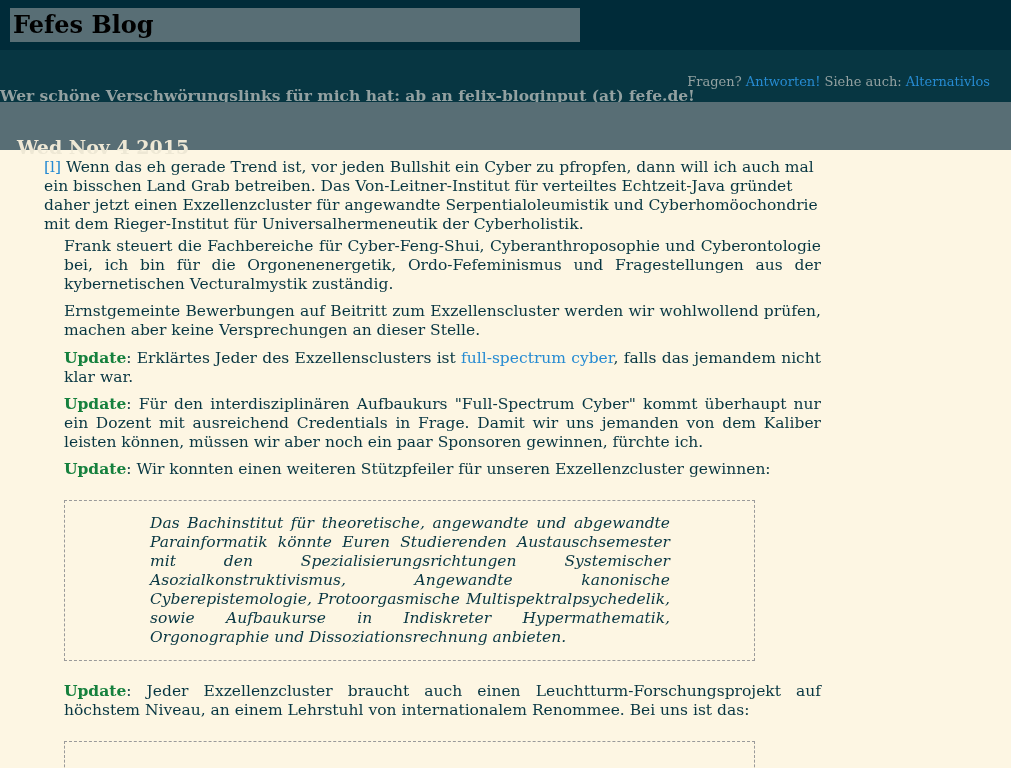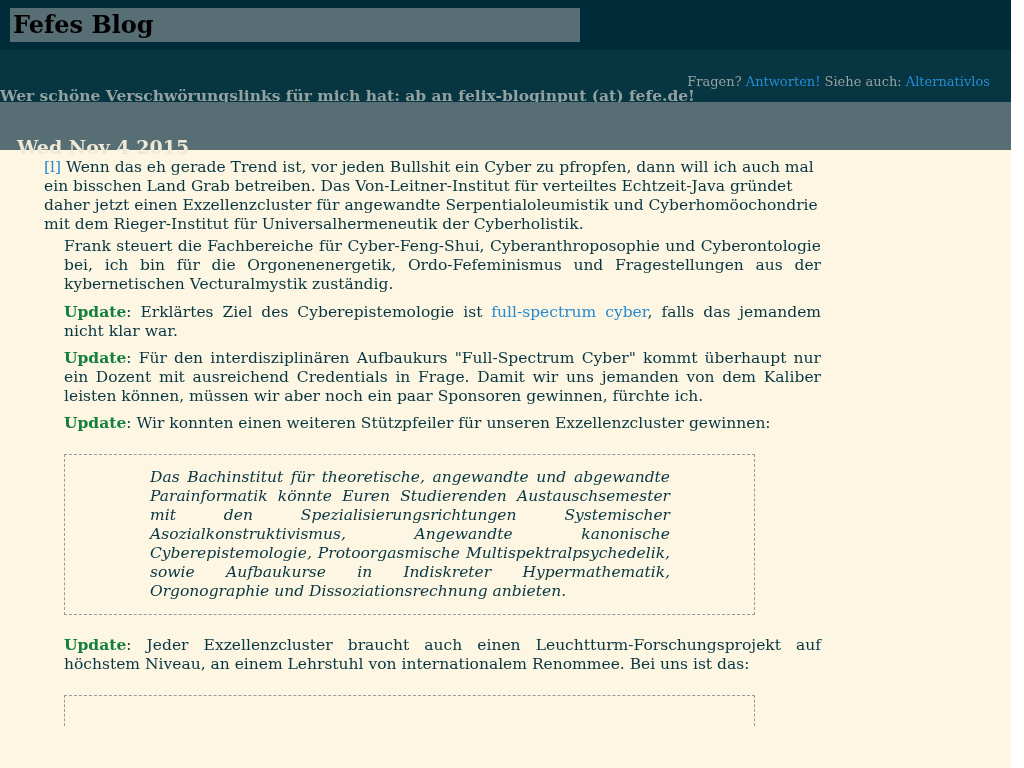--- a/index.html
+++ b/index.html
@@ -96,21 +96,22 @@
     <div class="links"><span>Fragen? </span><a href="#">Antworten!</a><span> Siehe auch: </span><a href="#">Alternativlos</a></div>
   </div>
   <div class="date-bar">
     <h3>Wed Nov 4 2015</h3>
   </div>
 
   <div class="content">
     <p class="post-intro"><a href="#">[l]</a><span> Wenn das eh gerade Trend ist, vor jeden Bullshit ein Cyber zu pfropfen, dann will ich auch mal ein bisschen Land Grab betreiben. Das Von-Leitner-Institut für verteiltes Echtzeit-Java gründet daher jetzt einen Exzellenzcluster für angewandte Serpentialoleumistik und Cyberhomöochondrie mit dem Rieger-Institut für Universalhermeneutik der Cyberholistik.</span></p>
     <div class="bq">
       <p>Frank steuert die Fachbereiche für Cyber-Feng-Shui, Cyberanthroposophie und Cyberontologie bei, ich bin für die Orgonenenergetik, Ordo-Fefeminismus und Fragestellungen aus der kybernetischen Vecturalmystik zuständig.</p>
-      <p class="update"><b>Update</b><span>: Erklärtes Ziel des Cyberepistemologie ist </span><a href="#">full-spectrum cyber</a><span>, falls das jemandem nicht klar war.</span></p>
+      <p>Ernstgemeinte Bewerbungen auf Beitritt zum Exzellenscluster werden wir wohlwollend prüfen, machen aber keine Versprechungen an dieser Stelle.</p>
+      <p class="update"><b>Update</b><span>: Erklärtes Jeder des Exzellensclusters ist </span><a href="#">full-spectrum cyber</a><span>, falls das jemandem nicht klar war.</span></p>
       <p class="update"><b>Update</b><span>: Für den interdisziplinären Aufbaukurs "Full-Spectrum Cyber" kommt überhaupt nur ein Dozent mit ausreichend Credentials in Frage. Damit wir uns jemanden von dem Kaliber leisten können, müssen wir aber noch ein paar Sponsoren gewinnen, fürchte ich.</span></p>
       <p class="update"><b>Update</b><span>: Wir konnten einen weiteren Stützpfeiler für unseren Exzellenzcluster gewinnen:</span></p>
       <div class="quote-box">
         <p>Das Bachinstitut für theoretische, angewandte und abgewandte Parainformatik könnte Euren Studierenden Austauschsemester mit den Spezialisierungsrichtungen Systemischer Asozialkonstruktivismus, Angewandte kanonische Cyberepistemologie, Protoorgasmische Multispektralpsychedelik, sowie Aufbaukurse in Indiskreter Hypermathematik, Orgonographie und Dissoziationsrechnung anbieten.</p>
       </div>
       <div class="gap"></div>
       <p class="update"><b>Update</b><span>: Jeder Exzellenzcluster braucht auch einen Leuchtturm-Forschungsprojekt auf höchstem Niveau, an einem Lehrstuhl von internationalem Renommee. Bei uns ist das:</span></p>
       <div class="quote-box2"></div>
     </div>
   </div>

